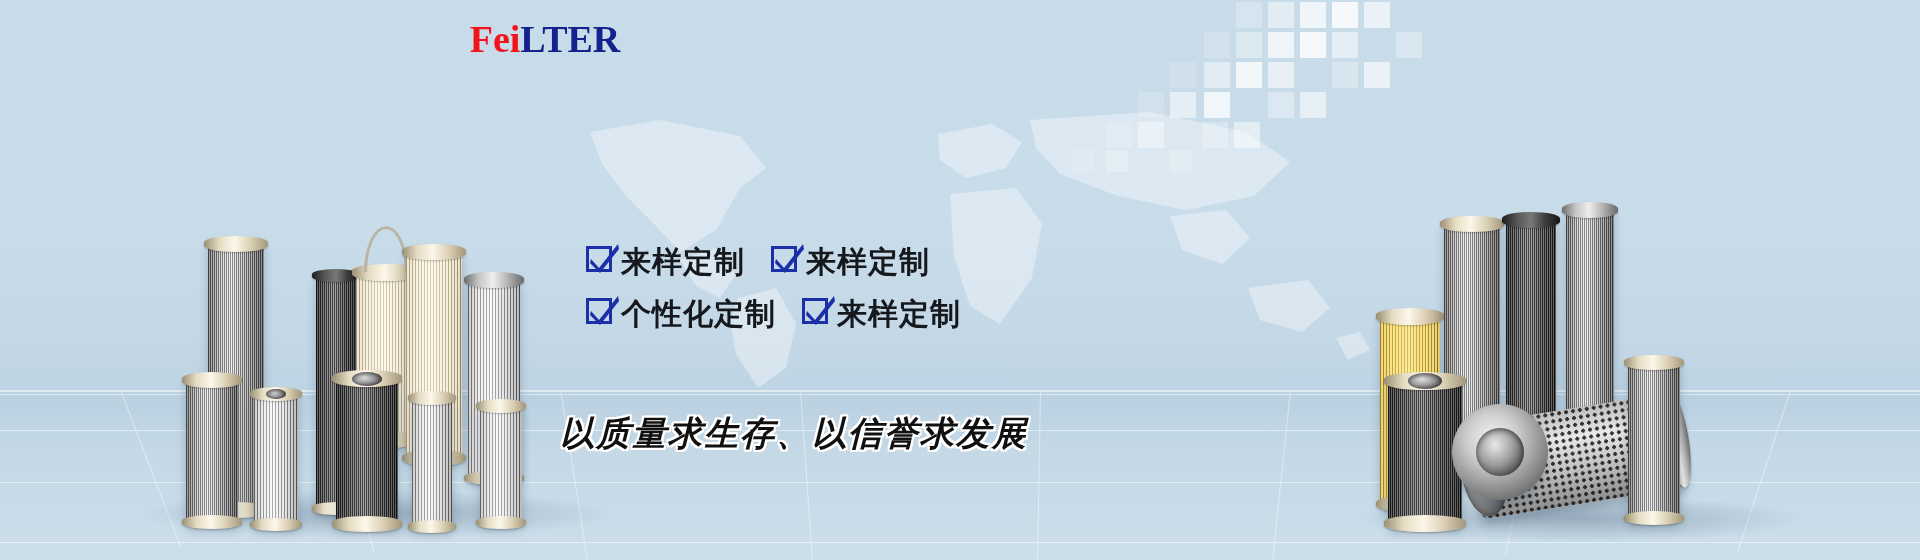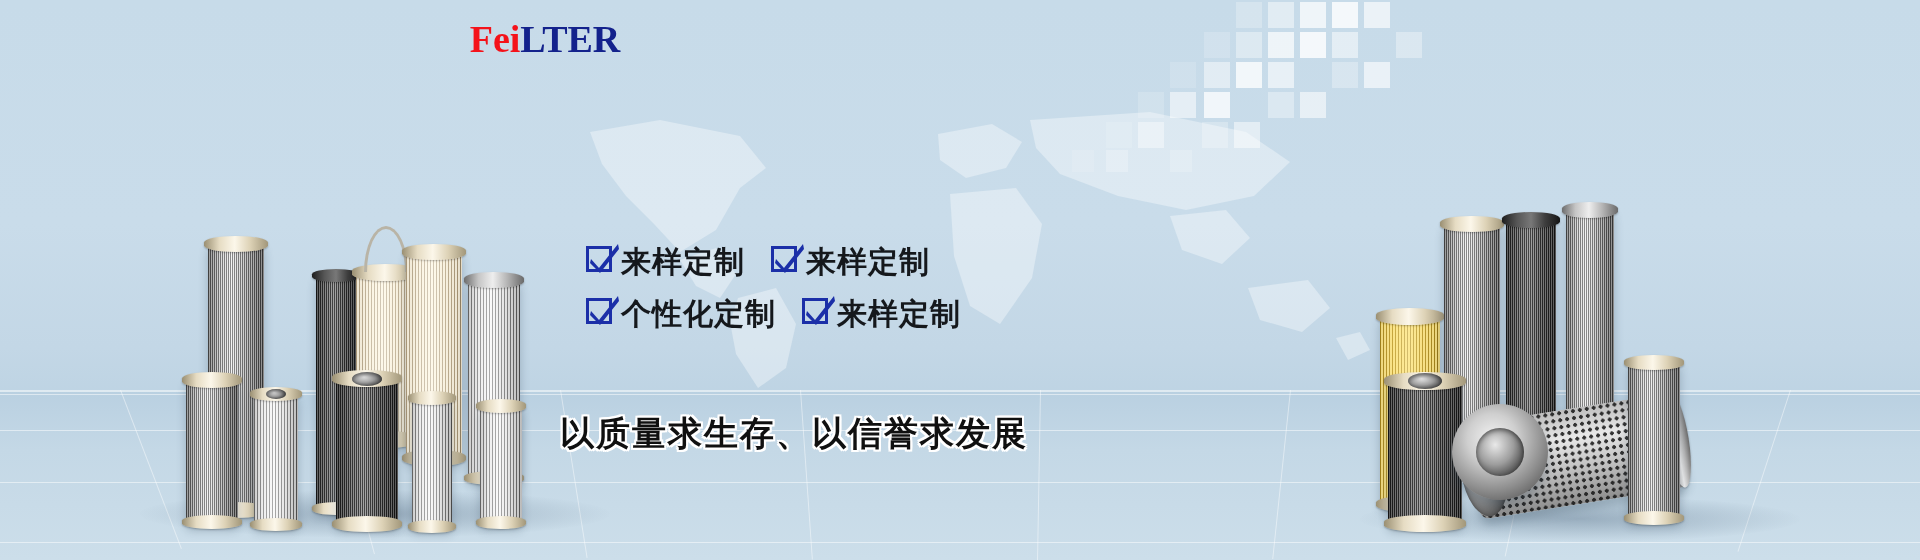--- a/index.html
+++ b/index.html
@@ -137,20 +137,21 @@
     font-family:"DejaVu Sans", sans-serif;
     font-weight:bold;
     font-size:34px;
     line-height:42px;
     letter-spacing:2px;
     color:#101010;
     white-space:nowrap;
     text-shadow:
        2px 0 0 #fff, -2px 0 0 #fff, 0 2px 0 #fff, 0 -2px 0 #fff,
        2px 2px 0 #fff, -2px 2px 0 #fff, 2px -2px 0 #fff, -2px -2px 0 #fff;
+    font-style: italic;
   }
 
   
   .products { position:absolute; top:0; bottom:0; pointer-events:none; }
   .products.left  { left:150px;  width:420px; }
   .products.right { right:140px; width:420px; }
 
   
   .cyl {
     position:absolute;

